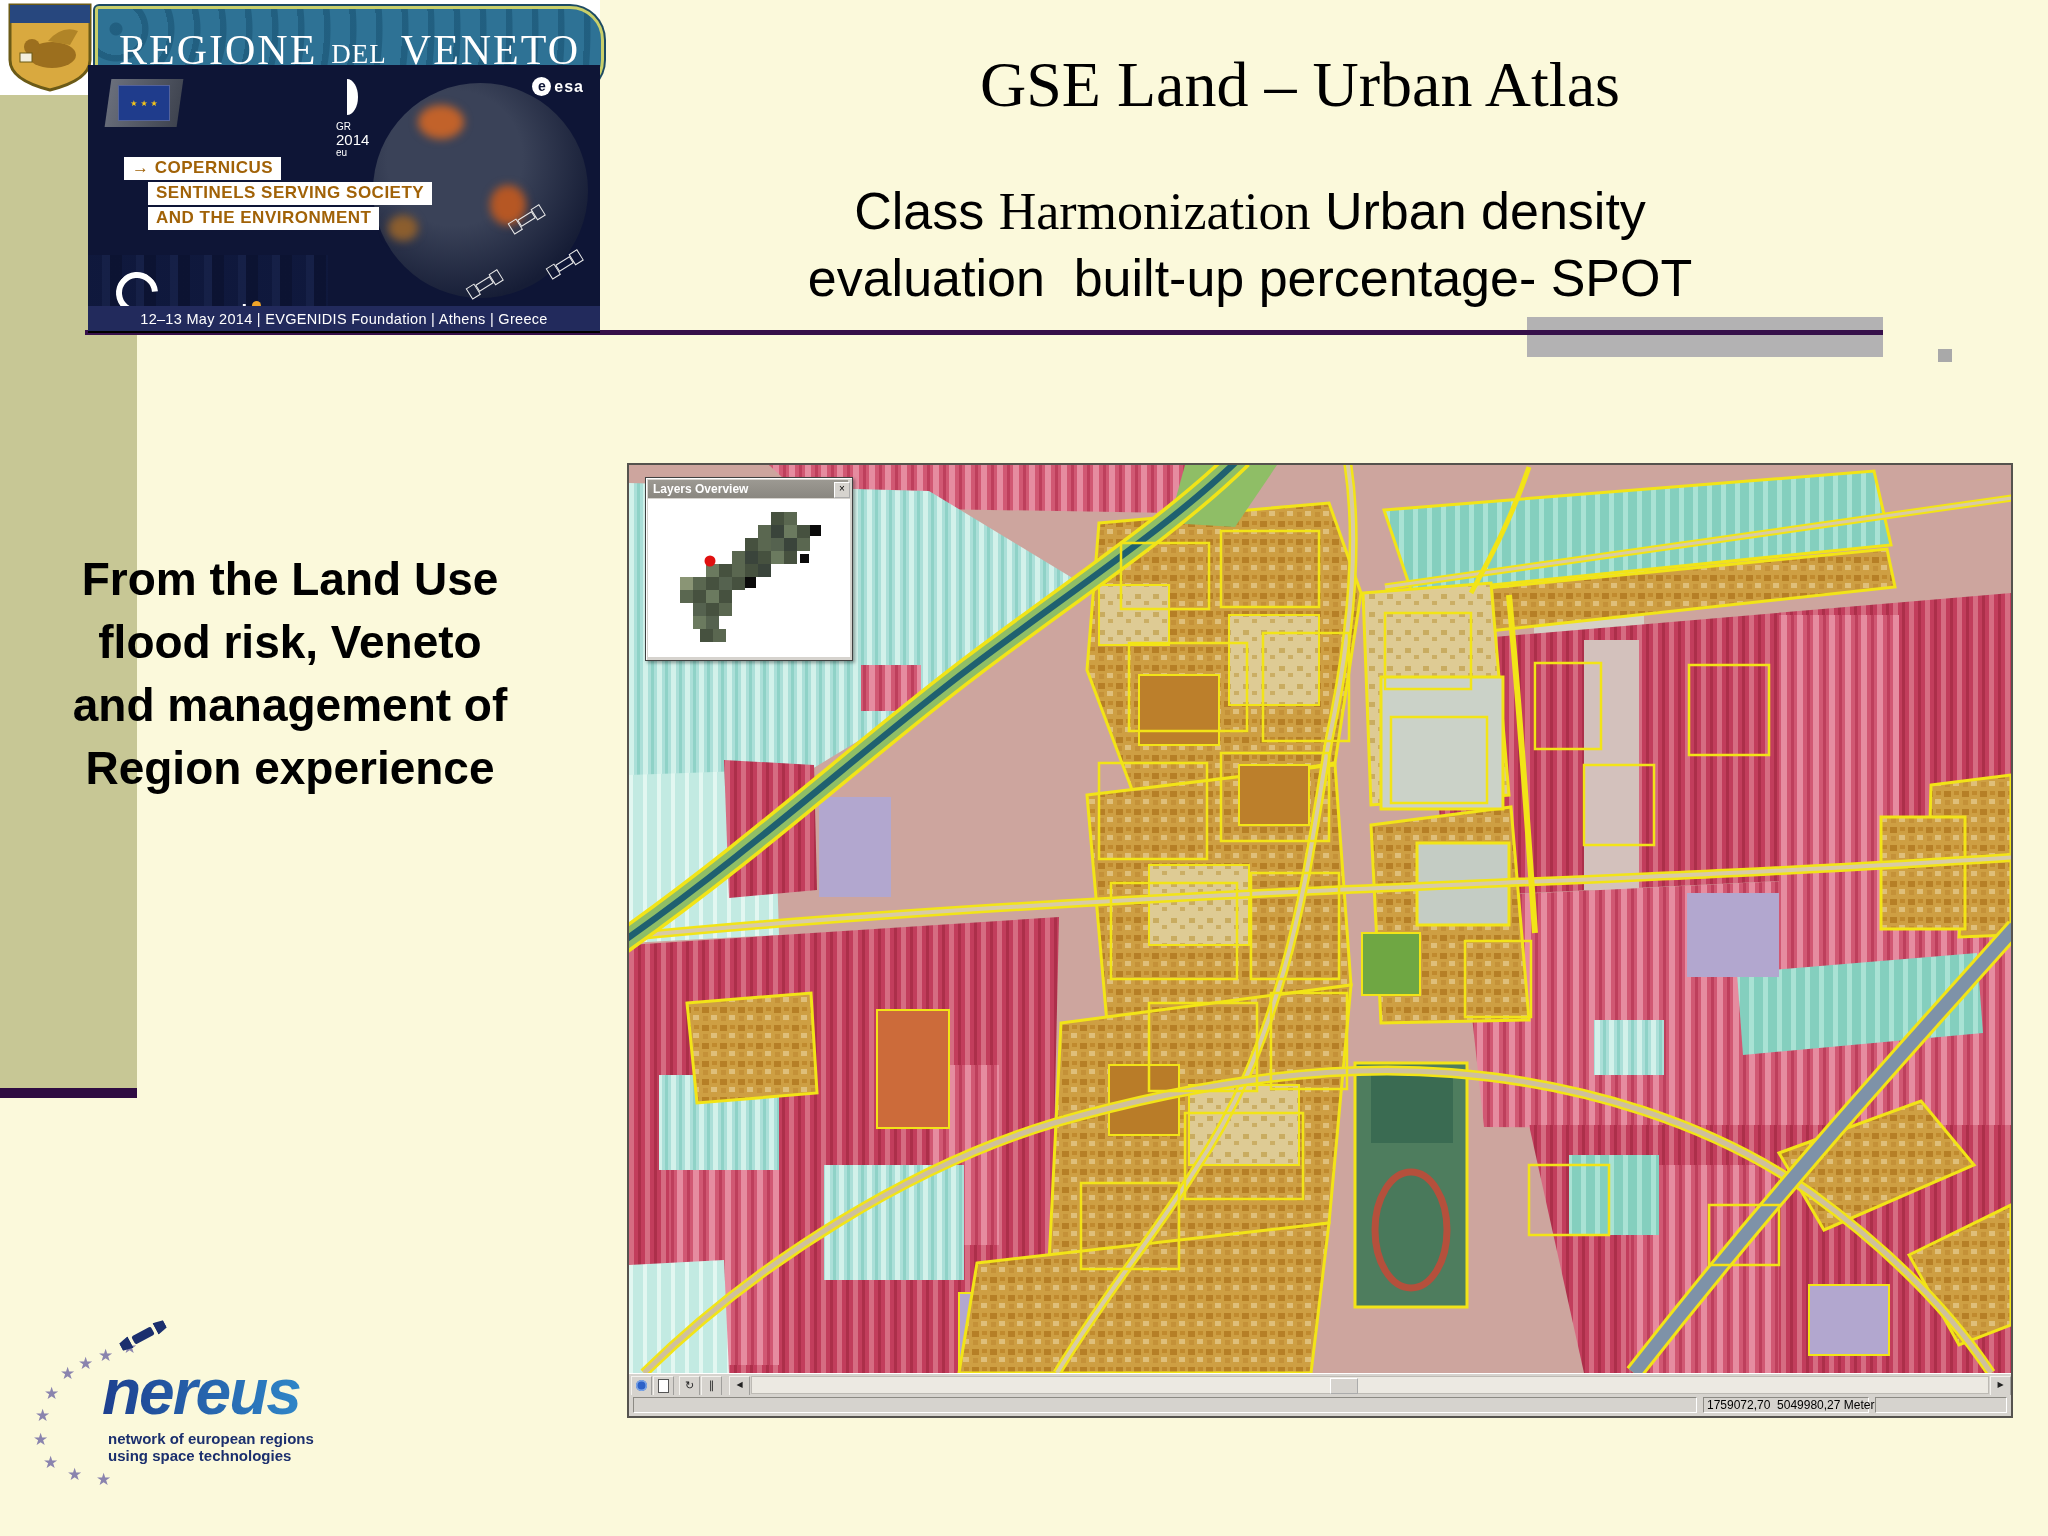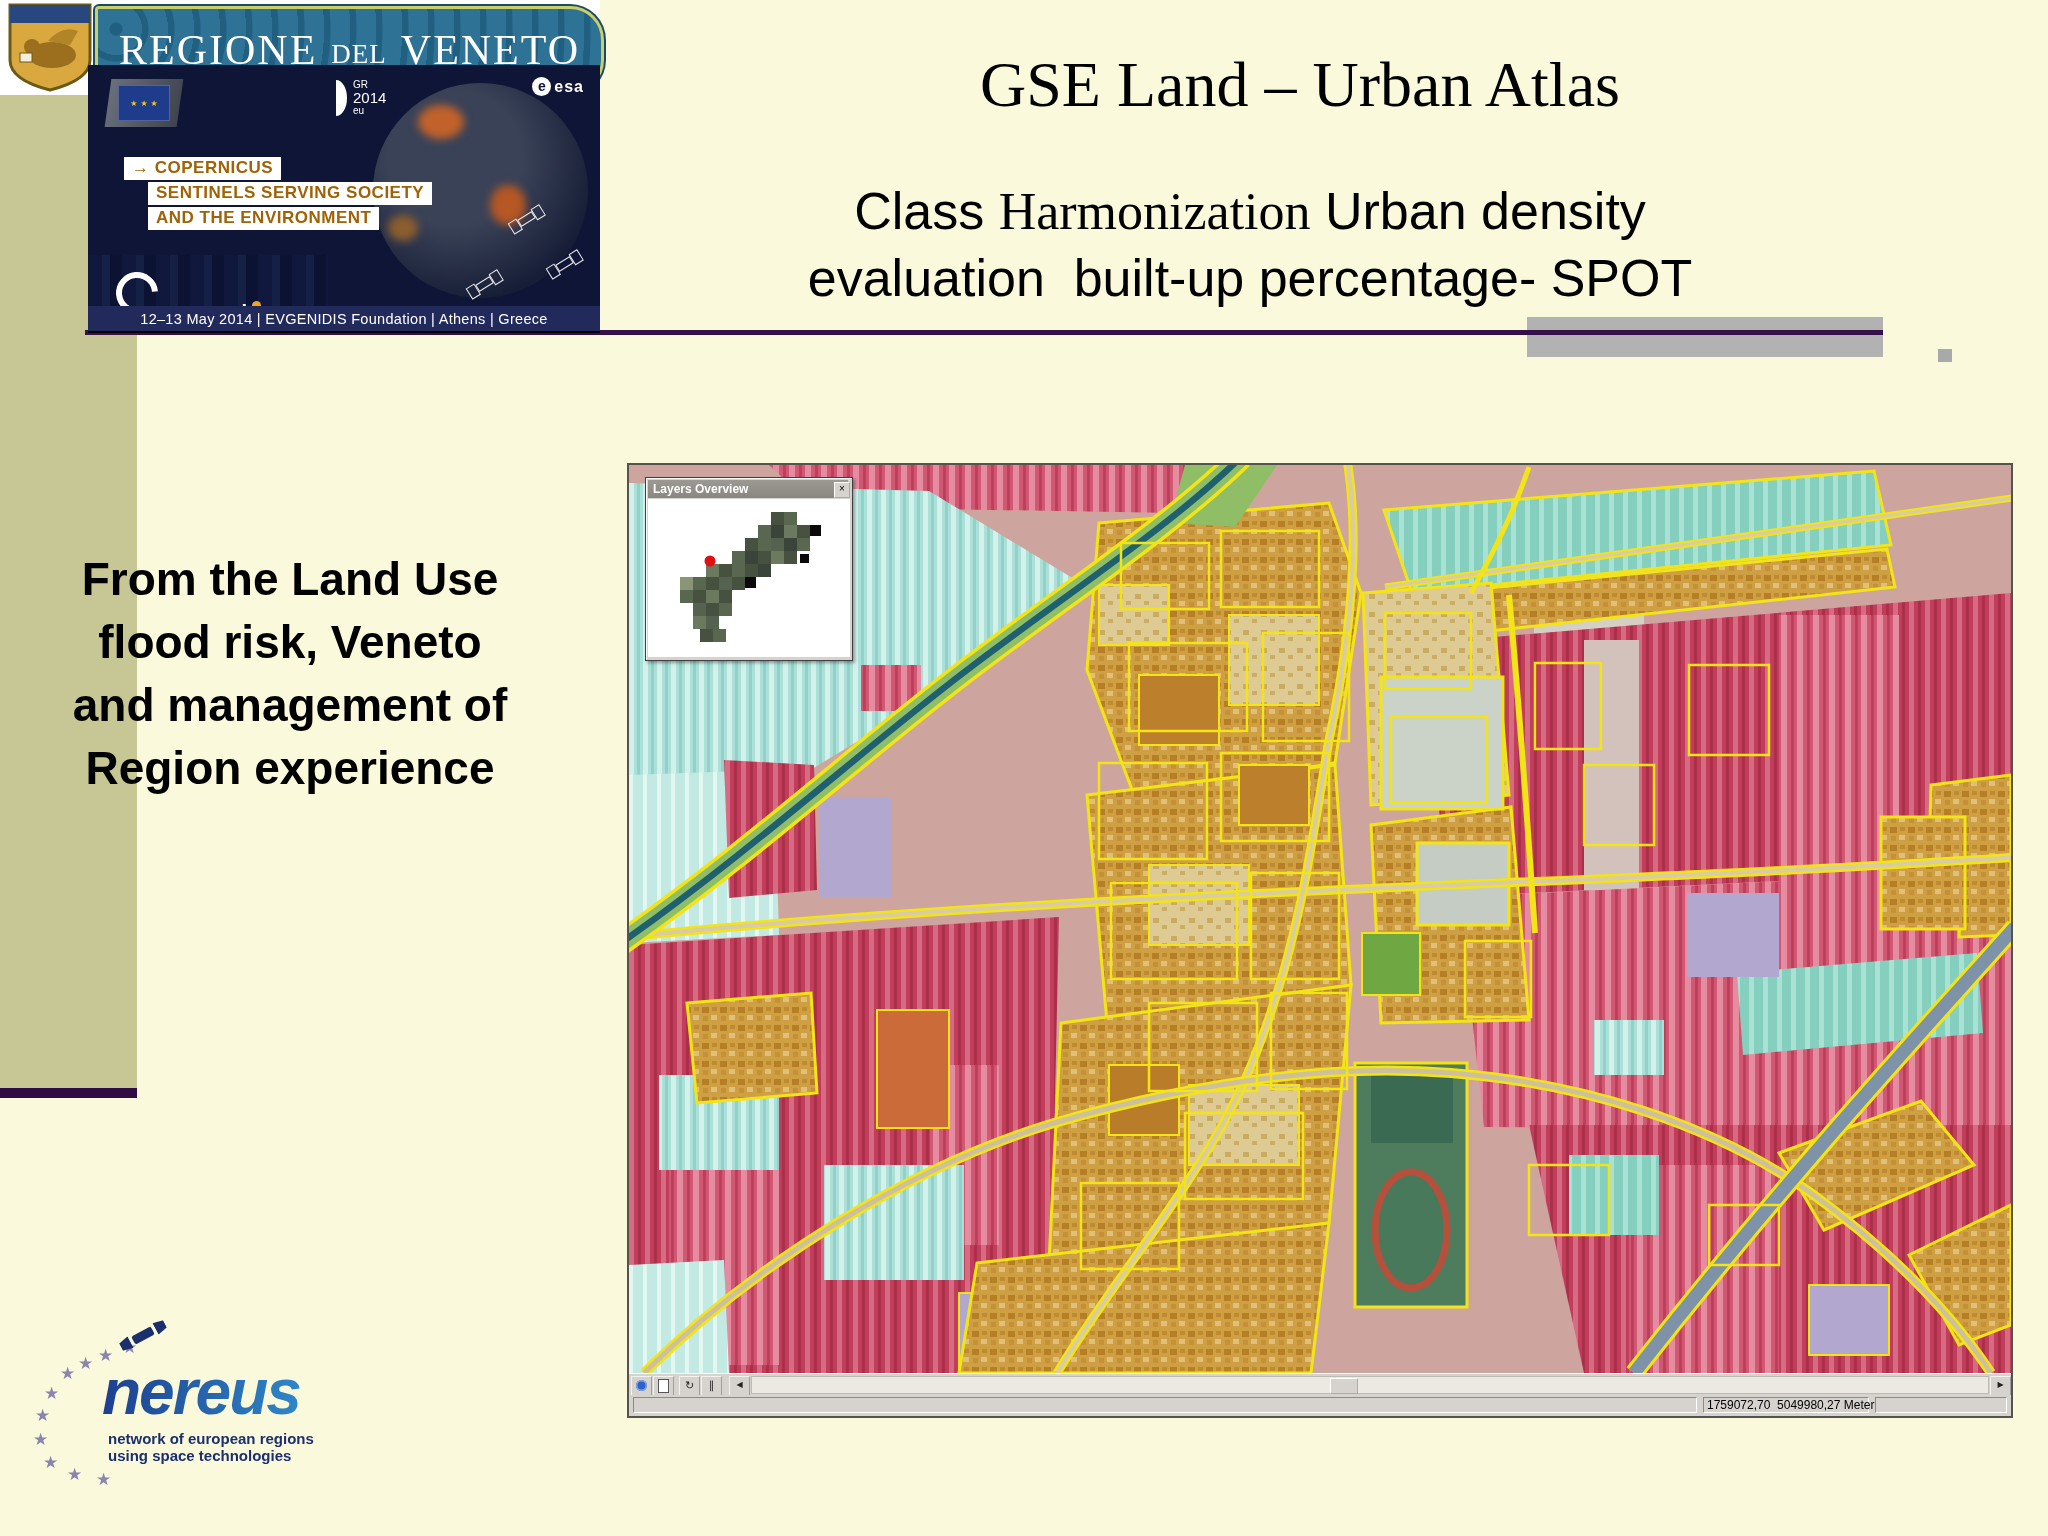--- a/index.html
+++ b/index.html
@@ -33,21 +33,21 @@
   .earth{left:285px;top:18px;width:215px;height:215px;border-radius:50%;
     background:radial-gradient(circle at 38% 35%, #3A4258 0 35%, #161D36 75%);}
   .fire1{left:330px;top:40px;width:46px;height:34px;border-radius:50%;background:#C2622A;filter:blur(4px);}
   .fire2{left:402px;top:120px;width:36px;height:40px;border-radius:50%;background:#B65724;filter:blur(4px);}
   .fire3{left:300px;top:150px;width:30px;height:26px;border-radius:50%;background:#8C5E2E;filter:blur(4px);}
   .skyline{left:0;top:190px;width:240px;height:76px;opacity:.65;
     background:repeating-linear-gradient(90deg,#101A40 0 14px,#1A2650 14px 22px,#0B1230 22px 34px);}
   .euflag-panel{left:20px;top:14px;width:72px;height:48px;background:linear-gradient(100deg,#6A6F7C,#3E434F);transform:skewX(-8deg);}
   .euflag{left:30px;top:20px;width:50px;height:34px;background:#1F3C8C;border:1px solid #54639B;
     display:flex;align-items:center;justify-content:center;gap:3px;color:#F5C518;font-size:8px;}
-  .gr-logo{left:248px;top:14px;display:flex;gap:6px;align-items:center;color:#fff;}
+  .gr-logo{left:248px;top:14px;display:flex;gap:6px;align-items:center;color:#fff;flex-direction:column;}
   .sail{width:11px;height:36px;background:#fff;border-radius:0 100% 100% 0 / 0 50% 50% 0;}
   .gr-lines{display:flex;flex-direction:column;line-height:11px;font-size:10px;}
   .gr-2014{font-size:15px;line-height:15px;}
   .esa-logo{right:16px;top:12px;left:auto;display:flex;align-items:center;gap:3px;}
   .esa-dot{width:19px;height:19px;border-radius:50%;background:#fff;color:#0E1536;font-weight:bold;
     font-size:14px;text-align:center;line-height:19px;}
   .esa-word{color:#fff;font-size:16px;font-weight:bold;letter-spacing:1px;}
   .cop-line{left:36px;background:#fff;color:#a16207;font-weight:bold;font-size:17px;
     padding:1px 8px 2px 8px;white-space:nowrap;letter-spacing:.5px;}
   .cop-line1{top:92px;} .cop-line2{top:117px;left:60px;} .cop-line3{top:142px;left:60px;}

